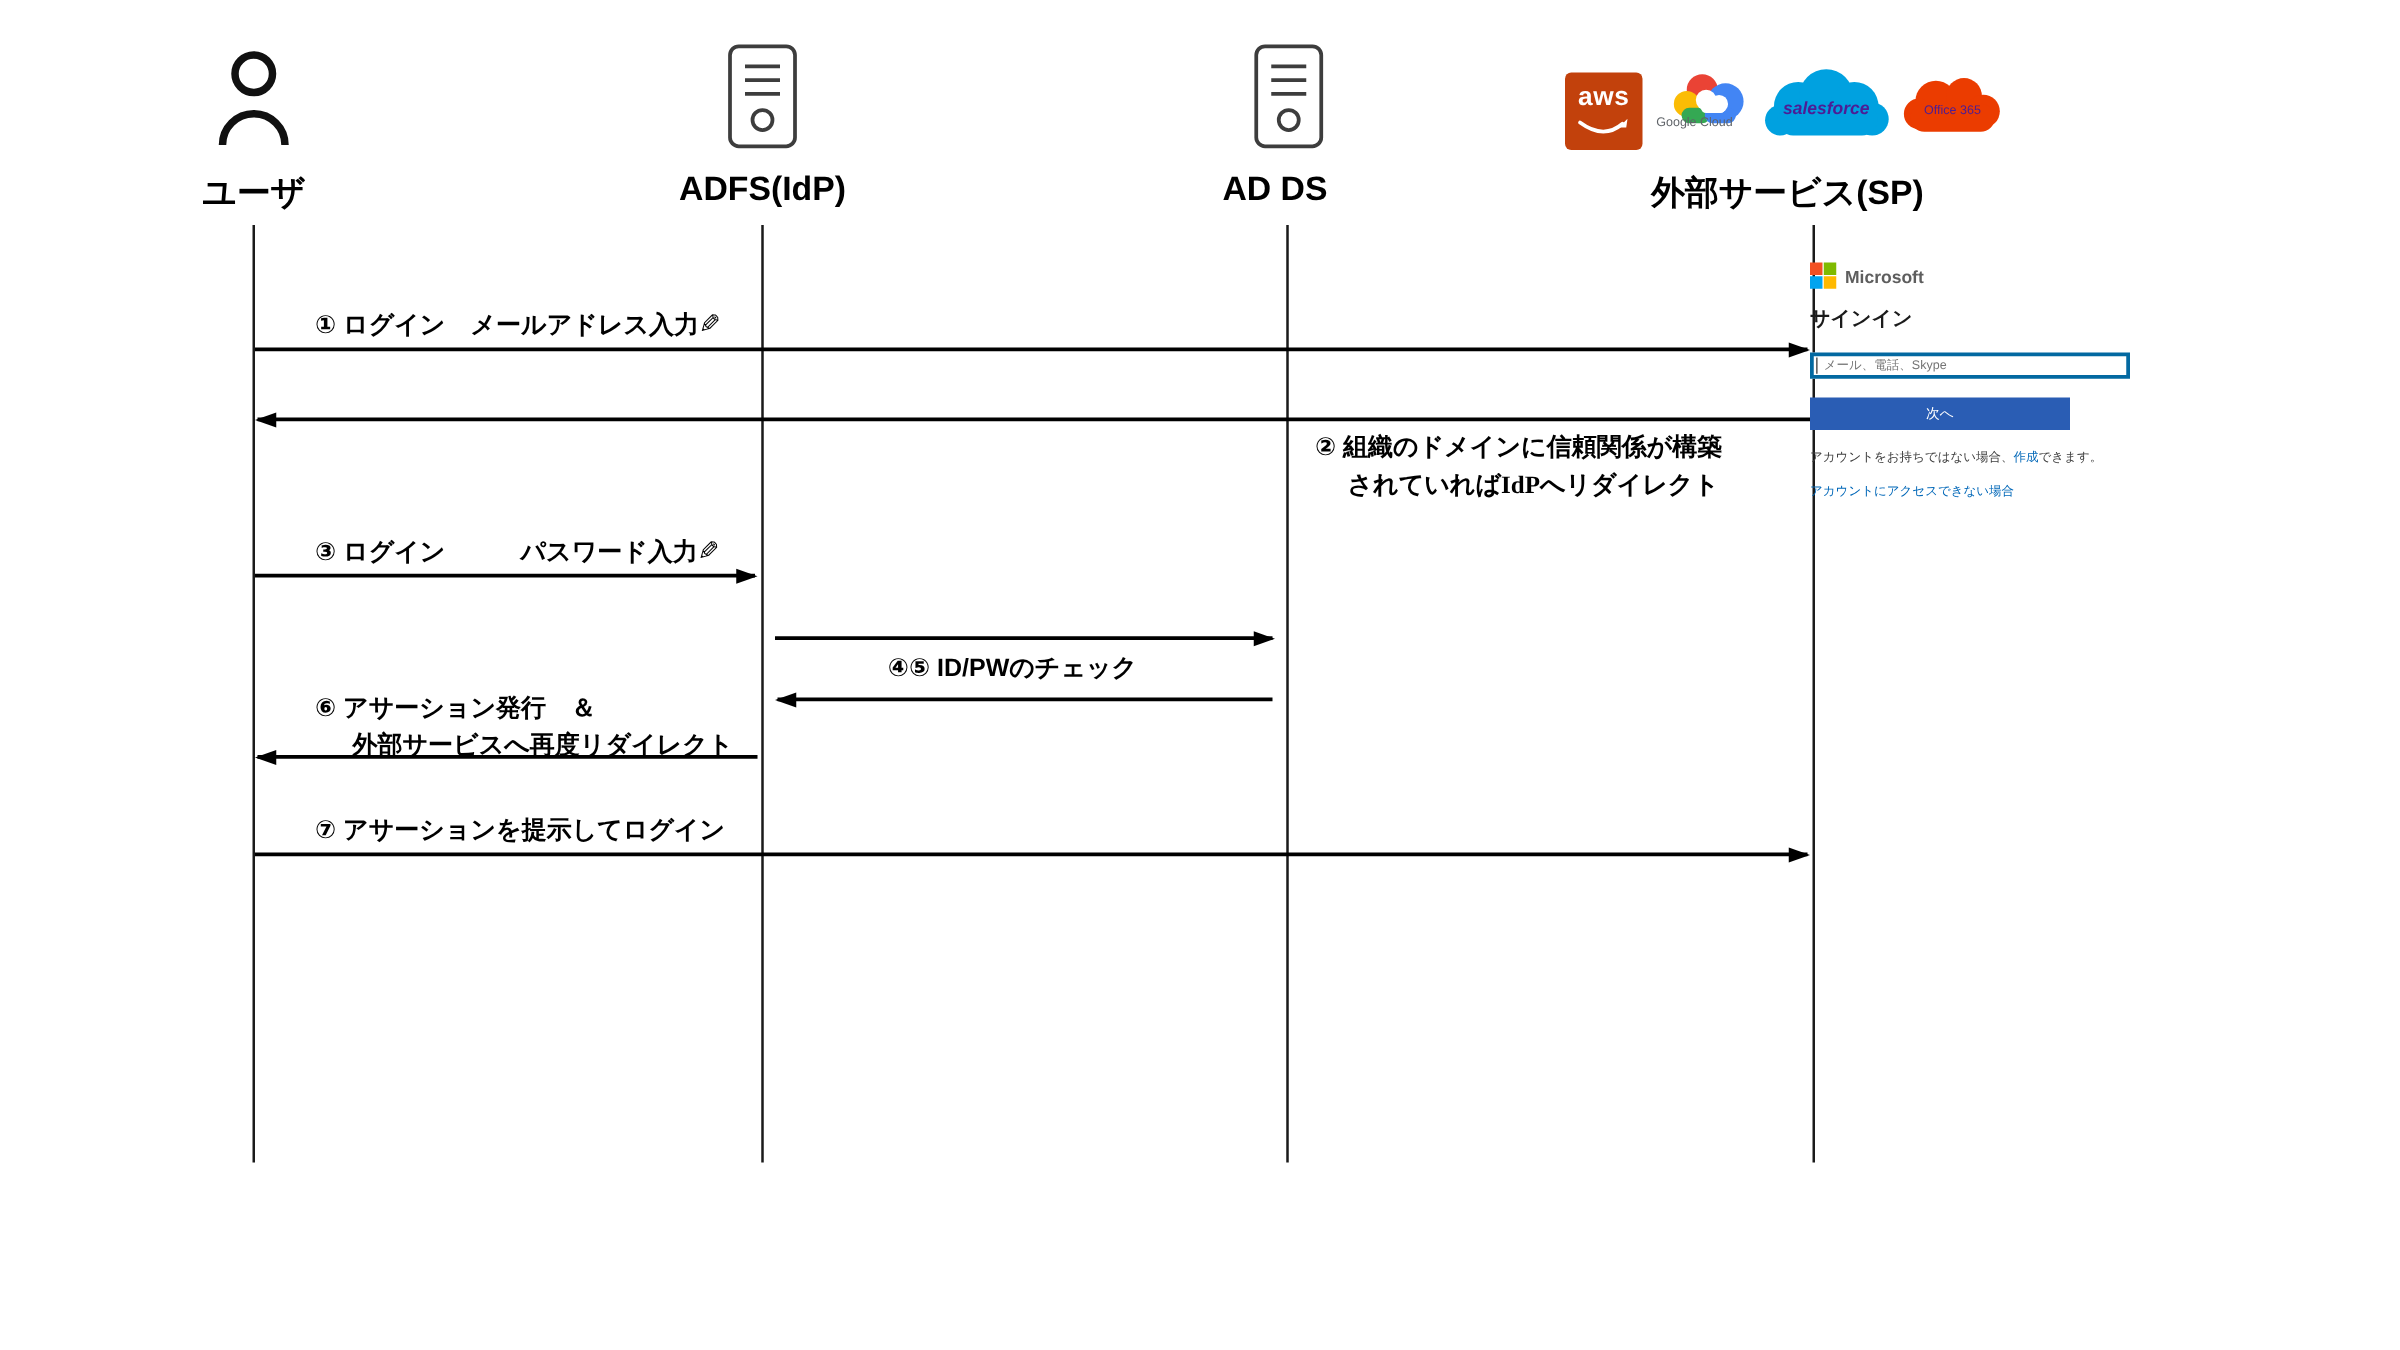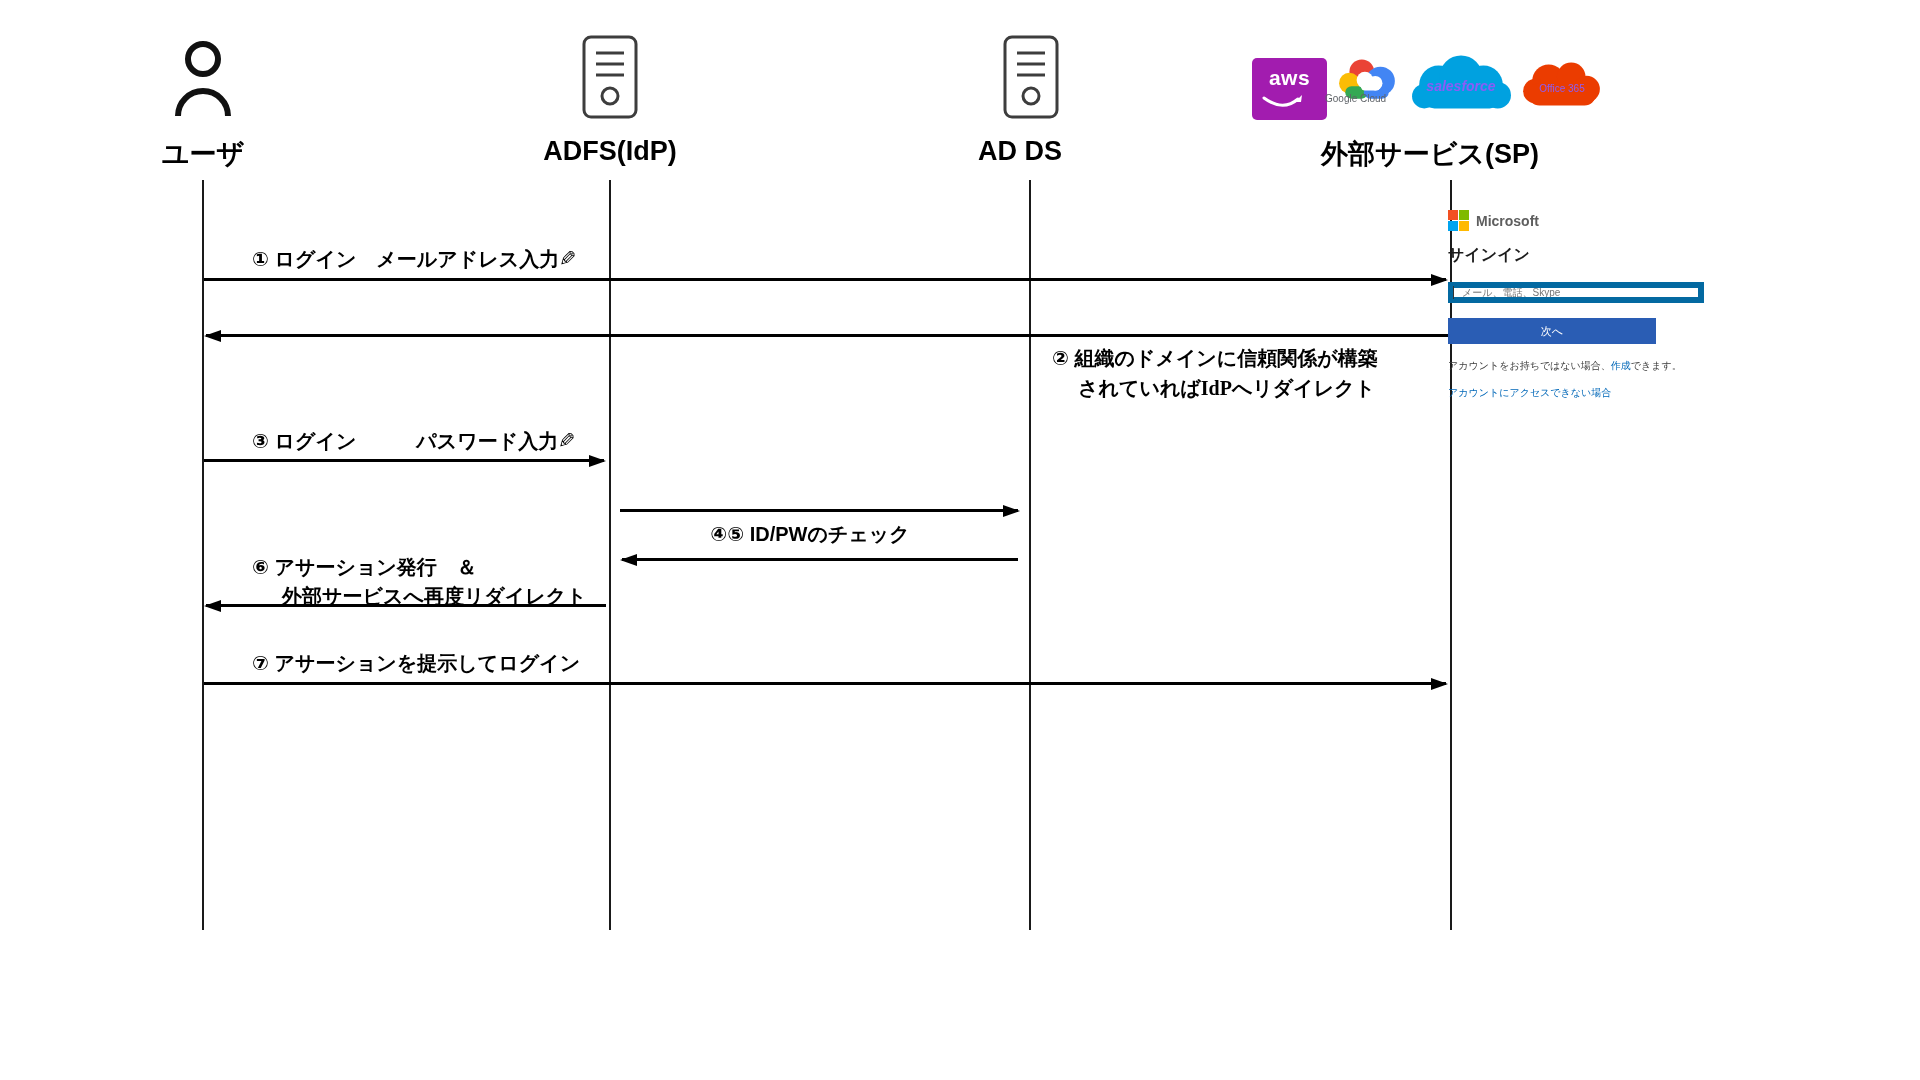--- a/index.html
+++ b/index.html
@@ -22,37 +22,37 @@
   .arrow.head-left::before { content:""; position:absolute; left:-2px; top:50%;
       transform:translateY(-50%); width:0; height:0;
       border-right:17px solid #000; border-top:6px solid transparent; border-bottom:6px solid transparent; }
 
   
   .msg { position:absolute; font-size:20px; font-weight:700; color:#000; white-space:nowrap; }
   .pencil { display:inline-block; transform:scaleX(-1); font-weight:400; font-size:21px; }
 
   
   .logo { position:absolute; }
-  .aws-box { width:75px; height:62px; background:#a21caf; border-radius:5px; position:relative; }
+  .aws-box { width:62px; height:62px; background:#c2410c; border-radius:5px; position:relative; }
   .aws-text { position:absolute; top:8px; left:0; right:0; text-align:center; color:#fff;
               font-size:21px; font-weight:700; letter-spacing:0.5px; }
   .gc-caption { position:absolute; top:38px; left:-12px; width:90px; text-align:left;
                 font-size:10px; color:#5f6368; }
-  .cloud-word { position:absolute; left:0; right:0; text-align:center; color:#8b5cf6; font-weight:700; }
+  .cloud-word { position:absolute; left:0; right:0; text-align:center; color:#4c1d95; font-weight:700; }
 
   
   .ms-card { position:absolute; left:1448px; top:210px; width:262px; }
   .ms-brand { display:flex; align-items:center; gap:7px; }
   .ms-squares { display:grid; grid-template-columns:10px 10px; grid-template-rows:10px 10px; gap:1px; }
   .ms-squares i { display:block; }
   .sq1{background:#f25022;} .sq2{background:#7fba00;} .sq3{background:#00a4ef;} .sq4{background:#ffb900;}
   .ms-brand-name { font-size:14px; font-weight:700; color:#5e5e5e; }
   .ms-title { margin-top:14px; font-size:16px; font-weight:700; color:#1b1b1b; }
   .ms-input-wrap { position:relative; margin-top:16px; }
-  .ms-input { width:256px; height:21px; border:6px solid #0369a1; background:#fff;
+  .ms-input { width:256px; height:21px; border:3px solid #0369a1; background:#fff;
               font-size:10px; color:#333; padding-left:8px; outline:none; }
   .ms-input::placeholder { color:#757575; font-size:10px; }
   .ms-caret { position:absolute; left:5px; top:4px; width:1px; height:13px; background:#333; }
   .ms-next { margin-top:15px; width:208px; height:26px; background:#2a5db4; border:none;
              color:#fff; font-size:11px; line-height:26px; text-align:center; cursor:pointer; }
   .ms-line1 { margin-top:15px; font-size:10px; color:#404040; white-space:nowrap; }
   .ms-line2 { margin-top:13px; font-size:10px; white-space:nowrap; }
   .link { color:#0067b8; cursor:pointer; }
 </style>
 </head>

